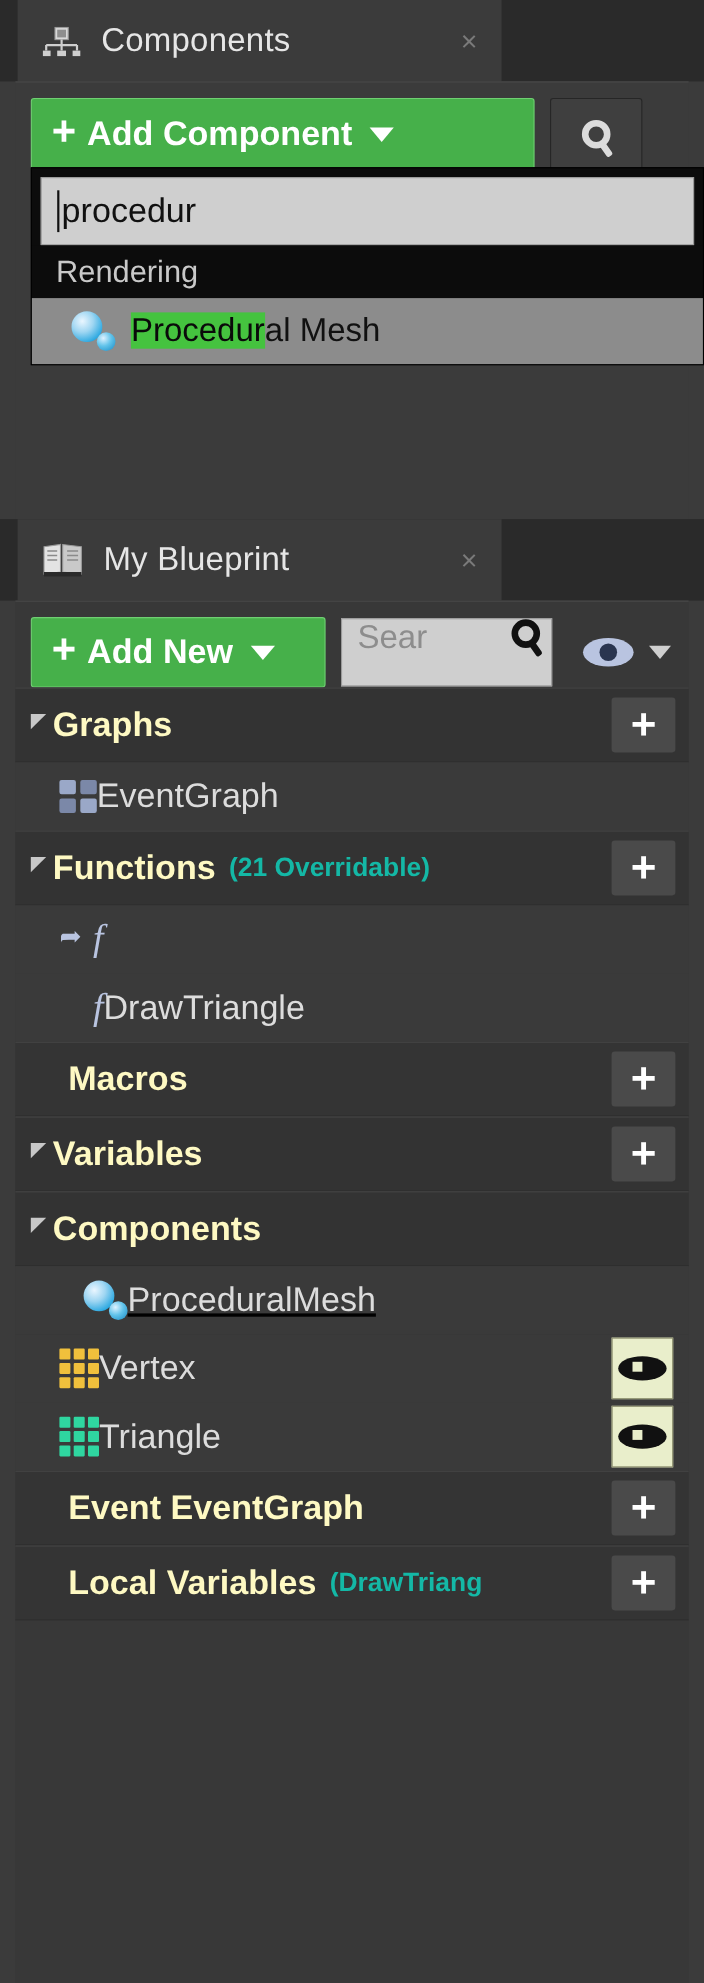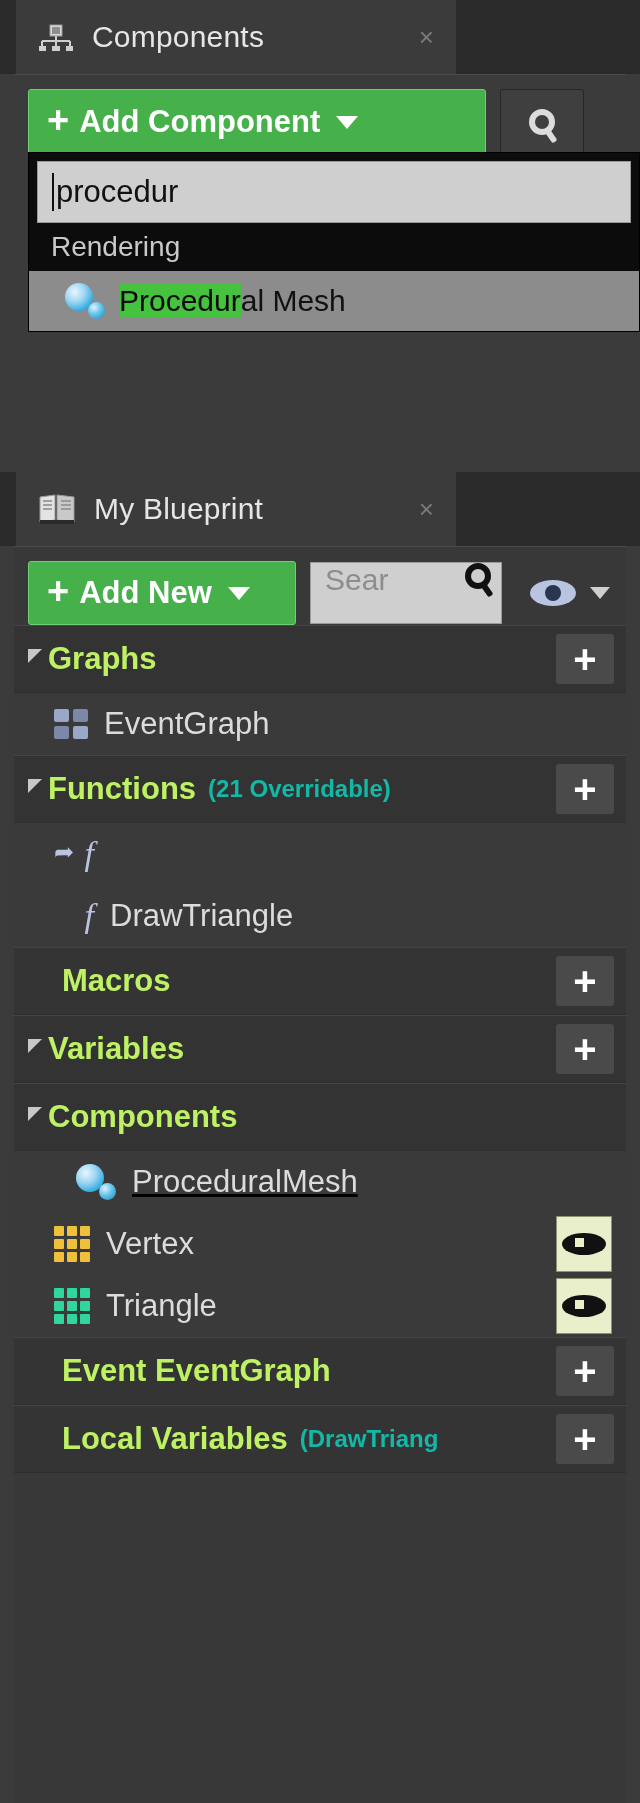--- a/index.html
+++ b/index.html
@@ -201,21 +201,21 @@
   .section-row {
     display: flex; align-items: center;
     height: 68px;
     background: #333333;
     border-top: 1px solid #454545;
     border-bottom: 1px solid #2e2e2e;
     padding-left: 14px;
     position: relative;
   }
   .section-row.flat { background: #343434; }
-  .section-title { color: #bef264; font-size: 31px; font-weight: bold; }
+  .section-title { color: #fef9c3; font-size: 31px; font-weight: bold; }
   .section-sub { color: #14b8a6; font-size: 24px; margin-left: 12px; font-weight: bold; }
   .tri {
     width: 0; height: 0;
     border-top: 14px solid #c8c8c8;
     border-right: 14px solid transparent;
     margin-right: 6px;
     position: relative; top: -3px;
   }
   .plus-sq {
     position: absolute; right: 12px; top: 50%;
@@ -225,21 +225,20 @@
     border-radius: 3px;
     color: #ffffff;
     font-size: 40px; font-weight: bold;
     display: flex; align-items: center; justify-content: center;
     line-height: 1;
   }
   .item-row {
     display: flex; align-items: center;
     height: 62px;
     padding-left: 40px;
-    gap: 16px;
     background: #3a3a3a;
     position: relative;
   }
   .item-row.indent2 { padding-left: 62px; text-decoration: underline; }
   .item-label { color: #dcdcdc; font-size: 31px; }
 
   
   .graph-icon {
     width: 34px; height: 30px;
     display: grid;

